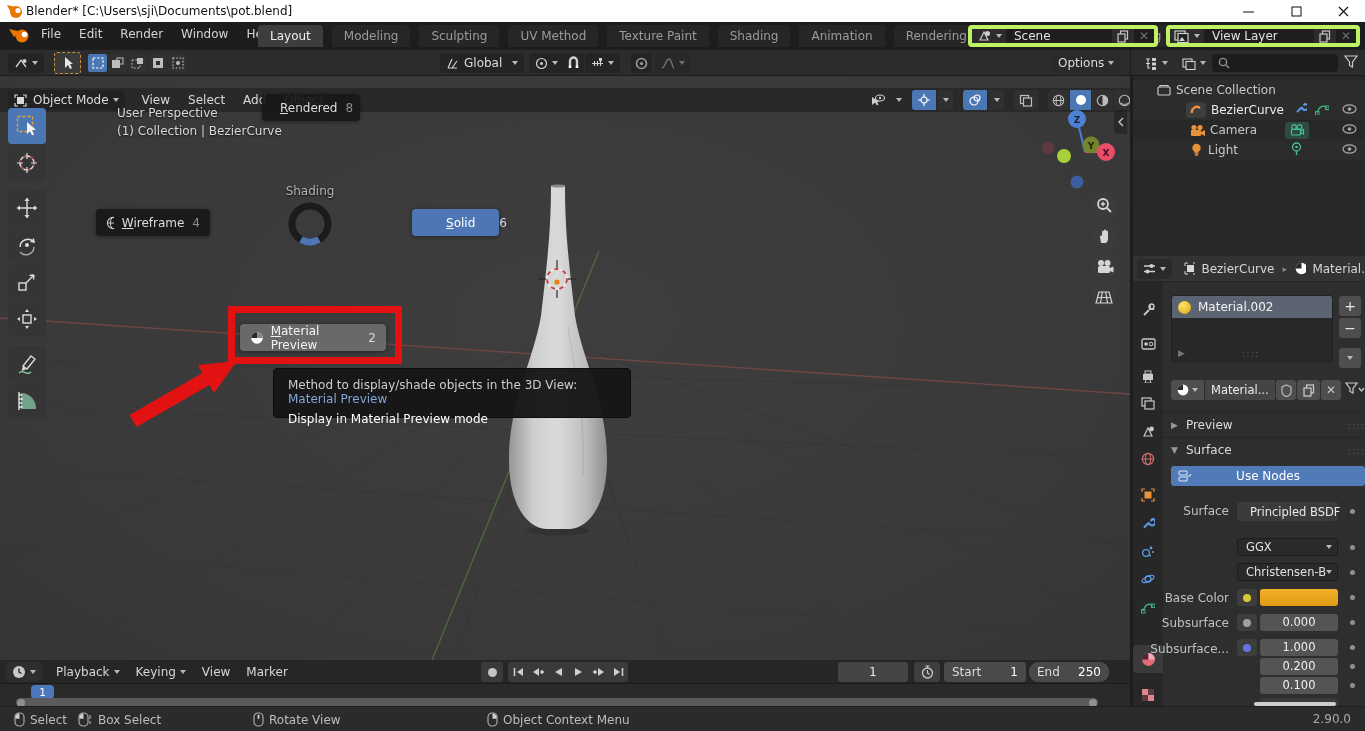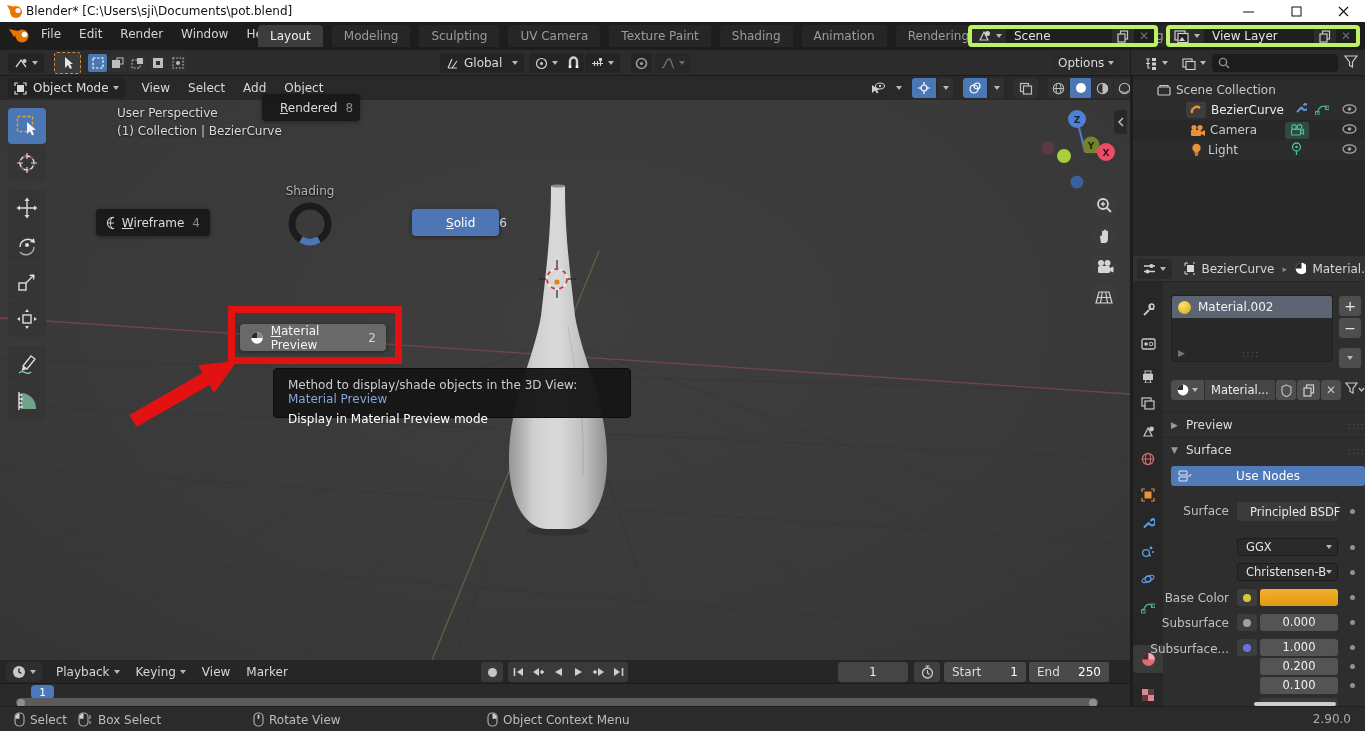--- a/index.html
+++ b/index.html
@@ -25,21 +25,21 @@
   .sqbtn { background:#2c2c2c; height:100%; display:flex; align-items:center; justify-content:center; padding:0 5px; color:#bdbdbd; }
 
   
   #toolrow { left:0; top:50px; width:1365px; height:26px; background:#2c2c2c; border-bottom:1px solid #1b1b1b; }
   .tbtn { background:#242424; border-radius:4px; height:20px; display:flex; align-items:center; padding:0 6px; color:#dcdcdc; }
   .mini { width:19px; height:18px; background:#303030; border-radius:2px; display:flex; align-items:center; justify-content:center; }
   .mini.active { background:#4b77b5; }
 
   
   #viewport { left:0; top:76px; width:1130px; height:584px; background:radial-gradient(ellipse at 50% 42%, #3e3e3e 0%, #393939 70%, #353535 100%); overflow:hidden; }
-  #vp-header { left:0; top:0; width:1130px; height:24px; background:rgba(40,40,40,.92); display:flex; align-items:center;text-align:right; }
+  #vp-header { left:0; top:12px; width:1130px; height:24px; background:rgba(40,40,40,.92); display:flex; align-items:center;text-align:right; }
   .vmenu { color:#d9d9d9; padding:0 9px; }
   .hbtn { height:20px; background:#303030; display:flex; align-items:center; justify-content:center; }
   .hbtn.on { background:#4b77b5; }
   .toolcol { left:8px; top:32px; width:38px; display:flex; flex-direction:column; gap:1px; }
   .toolbtn { width:38px; height:36px; background:#353535; border-radius:4px; display:flex; align-items:center; justify-content:center; }
   .toolbtn.active { background:#4b77b5; }
   .toolgap { height:7px; }
   .overlay-txt { color:#d9d9d9; text-shadow:0 1px 2px rgba(0,0,0,.7); font-size:12px;text-align:center; }
 
   .pie-pill { position:absolute; display:flex; align-items:center; gap:8px; padding:0 10px; height:27px; background:rgba(24,24,24,.93); border-radius:4px; box-shadow:0 1px 4px rgba(0,0,0,.4); }
@@ -135,21 +135,21 @@
     <span class="menu-item">File</span>
     <span class="menu-item">Edit</span>
     <span class="menu-item">Render</span>
     <span class="menu-item">Window</span>
     <span class="menu-item">Help</span>
   </div>
   <div class="row abs" style="left:258px;top:3px;gap:9px;">
     <span class="wtab active">Layout</span>
     <span class="wtab">Modeling</span>
     <span class="wtab">Sculpting</span>
-    <span class="wtab">UV Camera</span>
+    <span class="wtab">UV Method</span>
     <span class="wtab">Texture Paint</span>
     <span class="wtab">Shading</span>
     <span class="wtab">Animation</span>
     <span class="wtab">Rendering</span>
     <span class="wtab">Compositing</span>
     <span class="wtab">Scripting</span>
     <span style="color:#9b9b9b;font-size:14px;padding:0 4px;">+</span>
   </div>
   <div class="idselector abs" style="left:968px;top:3px;width:190px;">
     <span class="icobox">
@@ -940,21 +940,21 @@
     <span class="abs" style="left:914px;top:2px;width:26px;height:20px;background:#3f3f3f;border-radius:3px;display:flex;align-items:center;justify-content:center;">
       <svg width="13" height="14">
           <circle cx="6.5" cy="8" r="5" fill="none" stroke="#c9c9c9" stroke-width="1.3"></circle>
           <path d="M6.5,5 V8 L8.5,9.5 M4.5,1 h4 M6.5,1 v2" stroke="#c9c9c9" stroke-width="1.2" fill="none"></path>
         </svg>
     </span>
     <div class="abs row" style="left:944px;top:2px;width:82px;height:20px;background:#4a4a4a;border-radius:3px;padding:0 8px;">
       <span style="color:#dcdcdc;">Start</span>
       <span style="margin-left:auto;color:#fff;">1</span>
     </div>
-    <div class="abs row" style="left:1029px;top:2px;width:80px;height:20px;background:#4a4a4a;border-radius:2px;padding:0 8px;">
+    <div class="abs row" style="left:1029px;top:2px;width:80px;height:20px;background:#4a4a4a;border-radius:9px;padding:0 8px;">
       <span style="color:#dcdcdc;">End</span>
       <span style="margin-left:auto;color:#fff;">250</span>
     </div>
   </div>
 
   <div class="abs" style="left:0;top:24px;width:1130px;height:22px;overflow:hidden;">
 
     <div class="abs" style="left:41px;top:14px;width:2px;height:10px;background:#4d79bc;"></div>
     <div class="abs" style="left:31px;top:1px;width:23px;height:14px;background:#4d79bc;border-radius:4px;color:#fff;font-size:10.5px;text-align:center;line-height:14px;">1</div>
   </div>

